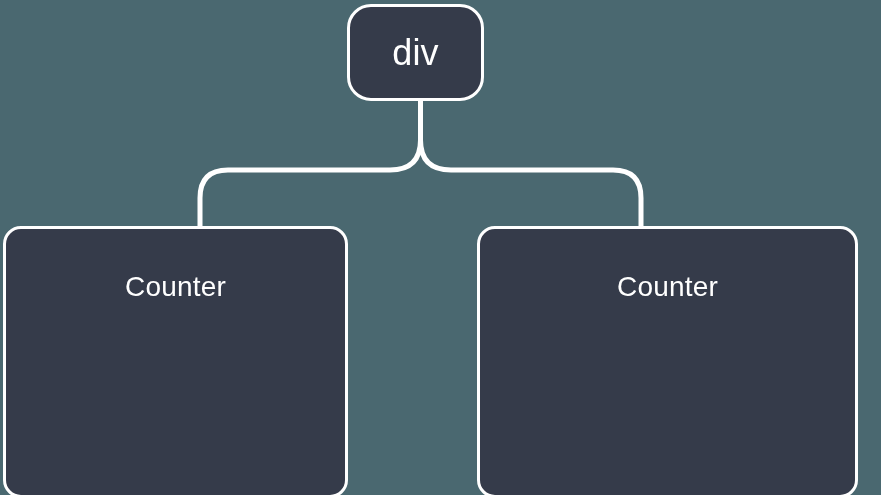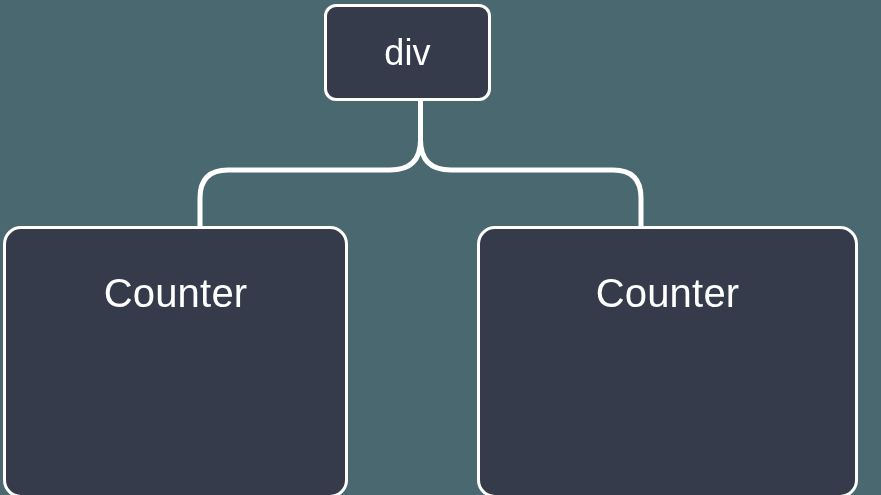--- a/index.html
+++ b/index.html
@@ -39,26 +39,26 @@
     background: #353b4a;
     border: 3px solid #ffffff;
     border-radius: 18px;
     display: flex;
     flex-direction: column;
     align-items: center;
   }
 
   
   #node-root {
-    left: 324px;
+    left: 347px;
     top: 4px;
-    width: 167px;
+    width: 137px;
     height: 97px;
     justify-content: center;
-    border-radius: 12px;
+    border-radius: 24px;
   }
   #node-root .node-title {
     font-size: 36px;
     font-weight: 400;
     color: #ffffff;
     letter-spacing: 0.2px;
     line-height: 1;
   }
 
   
@@ -70,21 +70,21 @@
   }
   #node-counter-left {
     left: 3px;
     width: 345px;
   }
   #node-counter-right {
     left: 477px;
     width: 381px;
   }
   .card .node-title {
-    font-size: 40px;
+    font-size: 28px;
     font-weight: 400;
     color: #ffffff;
     line-height: 1;
     letter-spacing: 0.2px;
     text-align: center;
   }
 </style>
 </head>
 <body>
 

